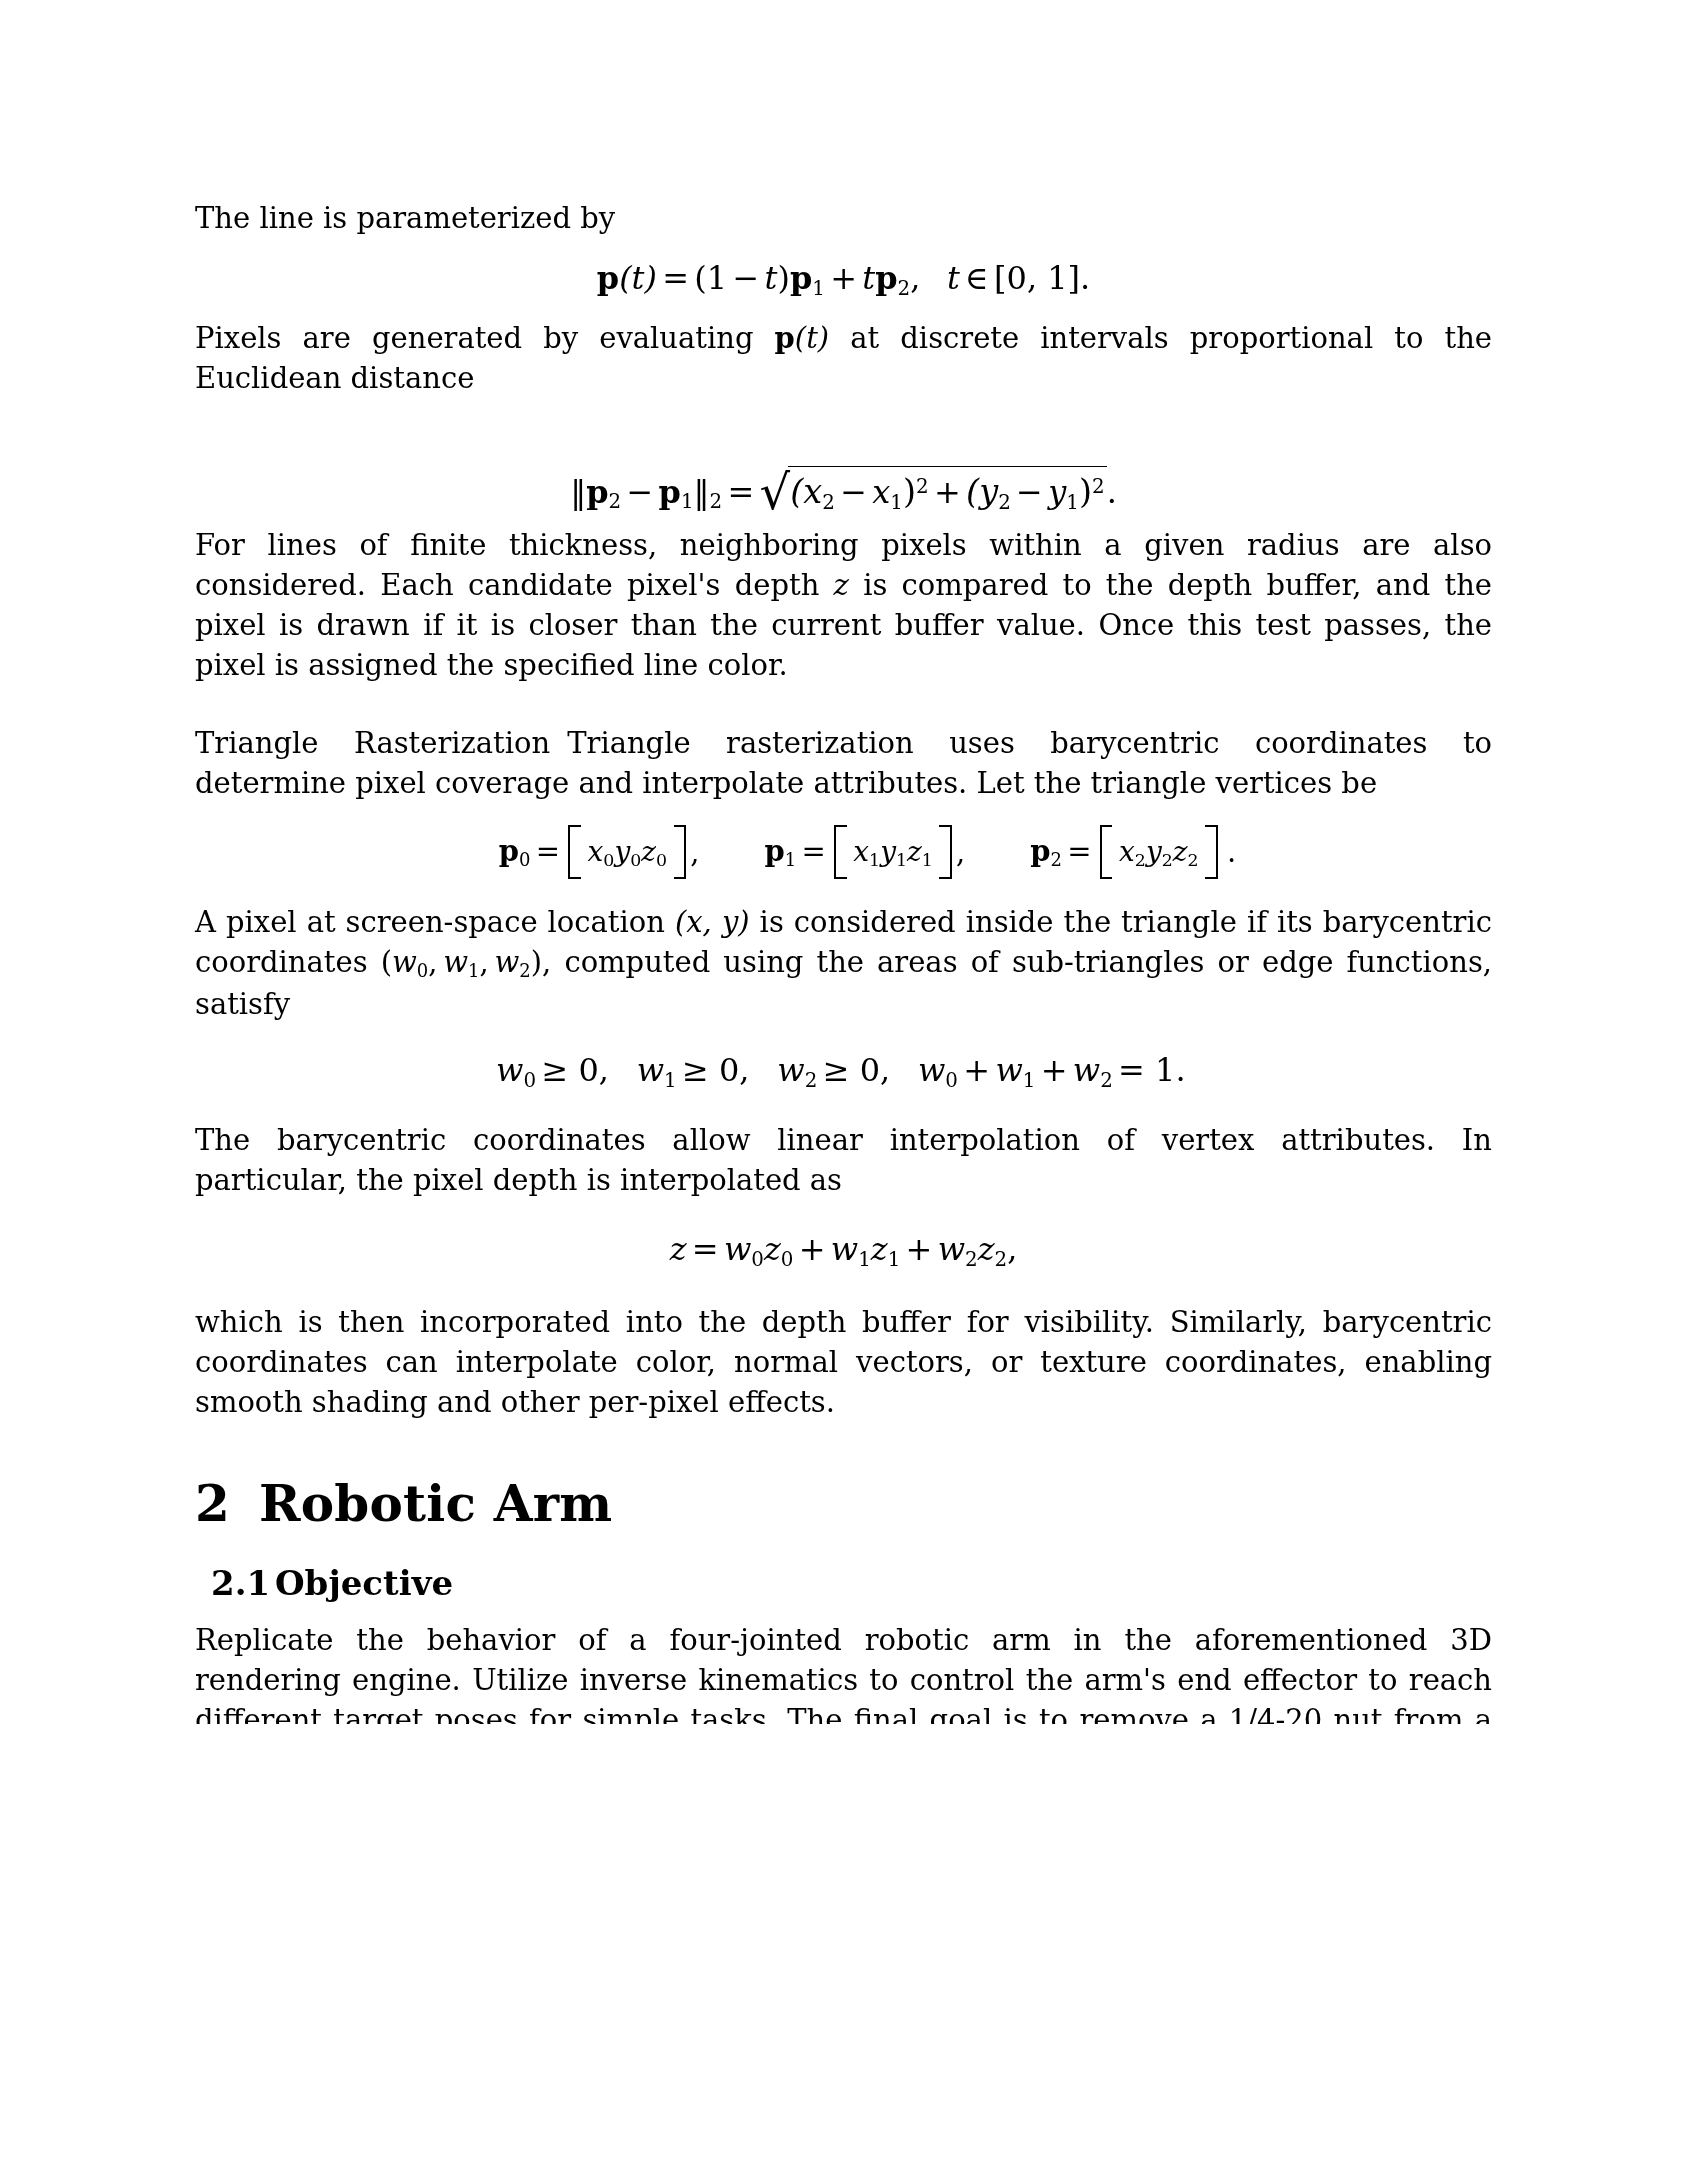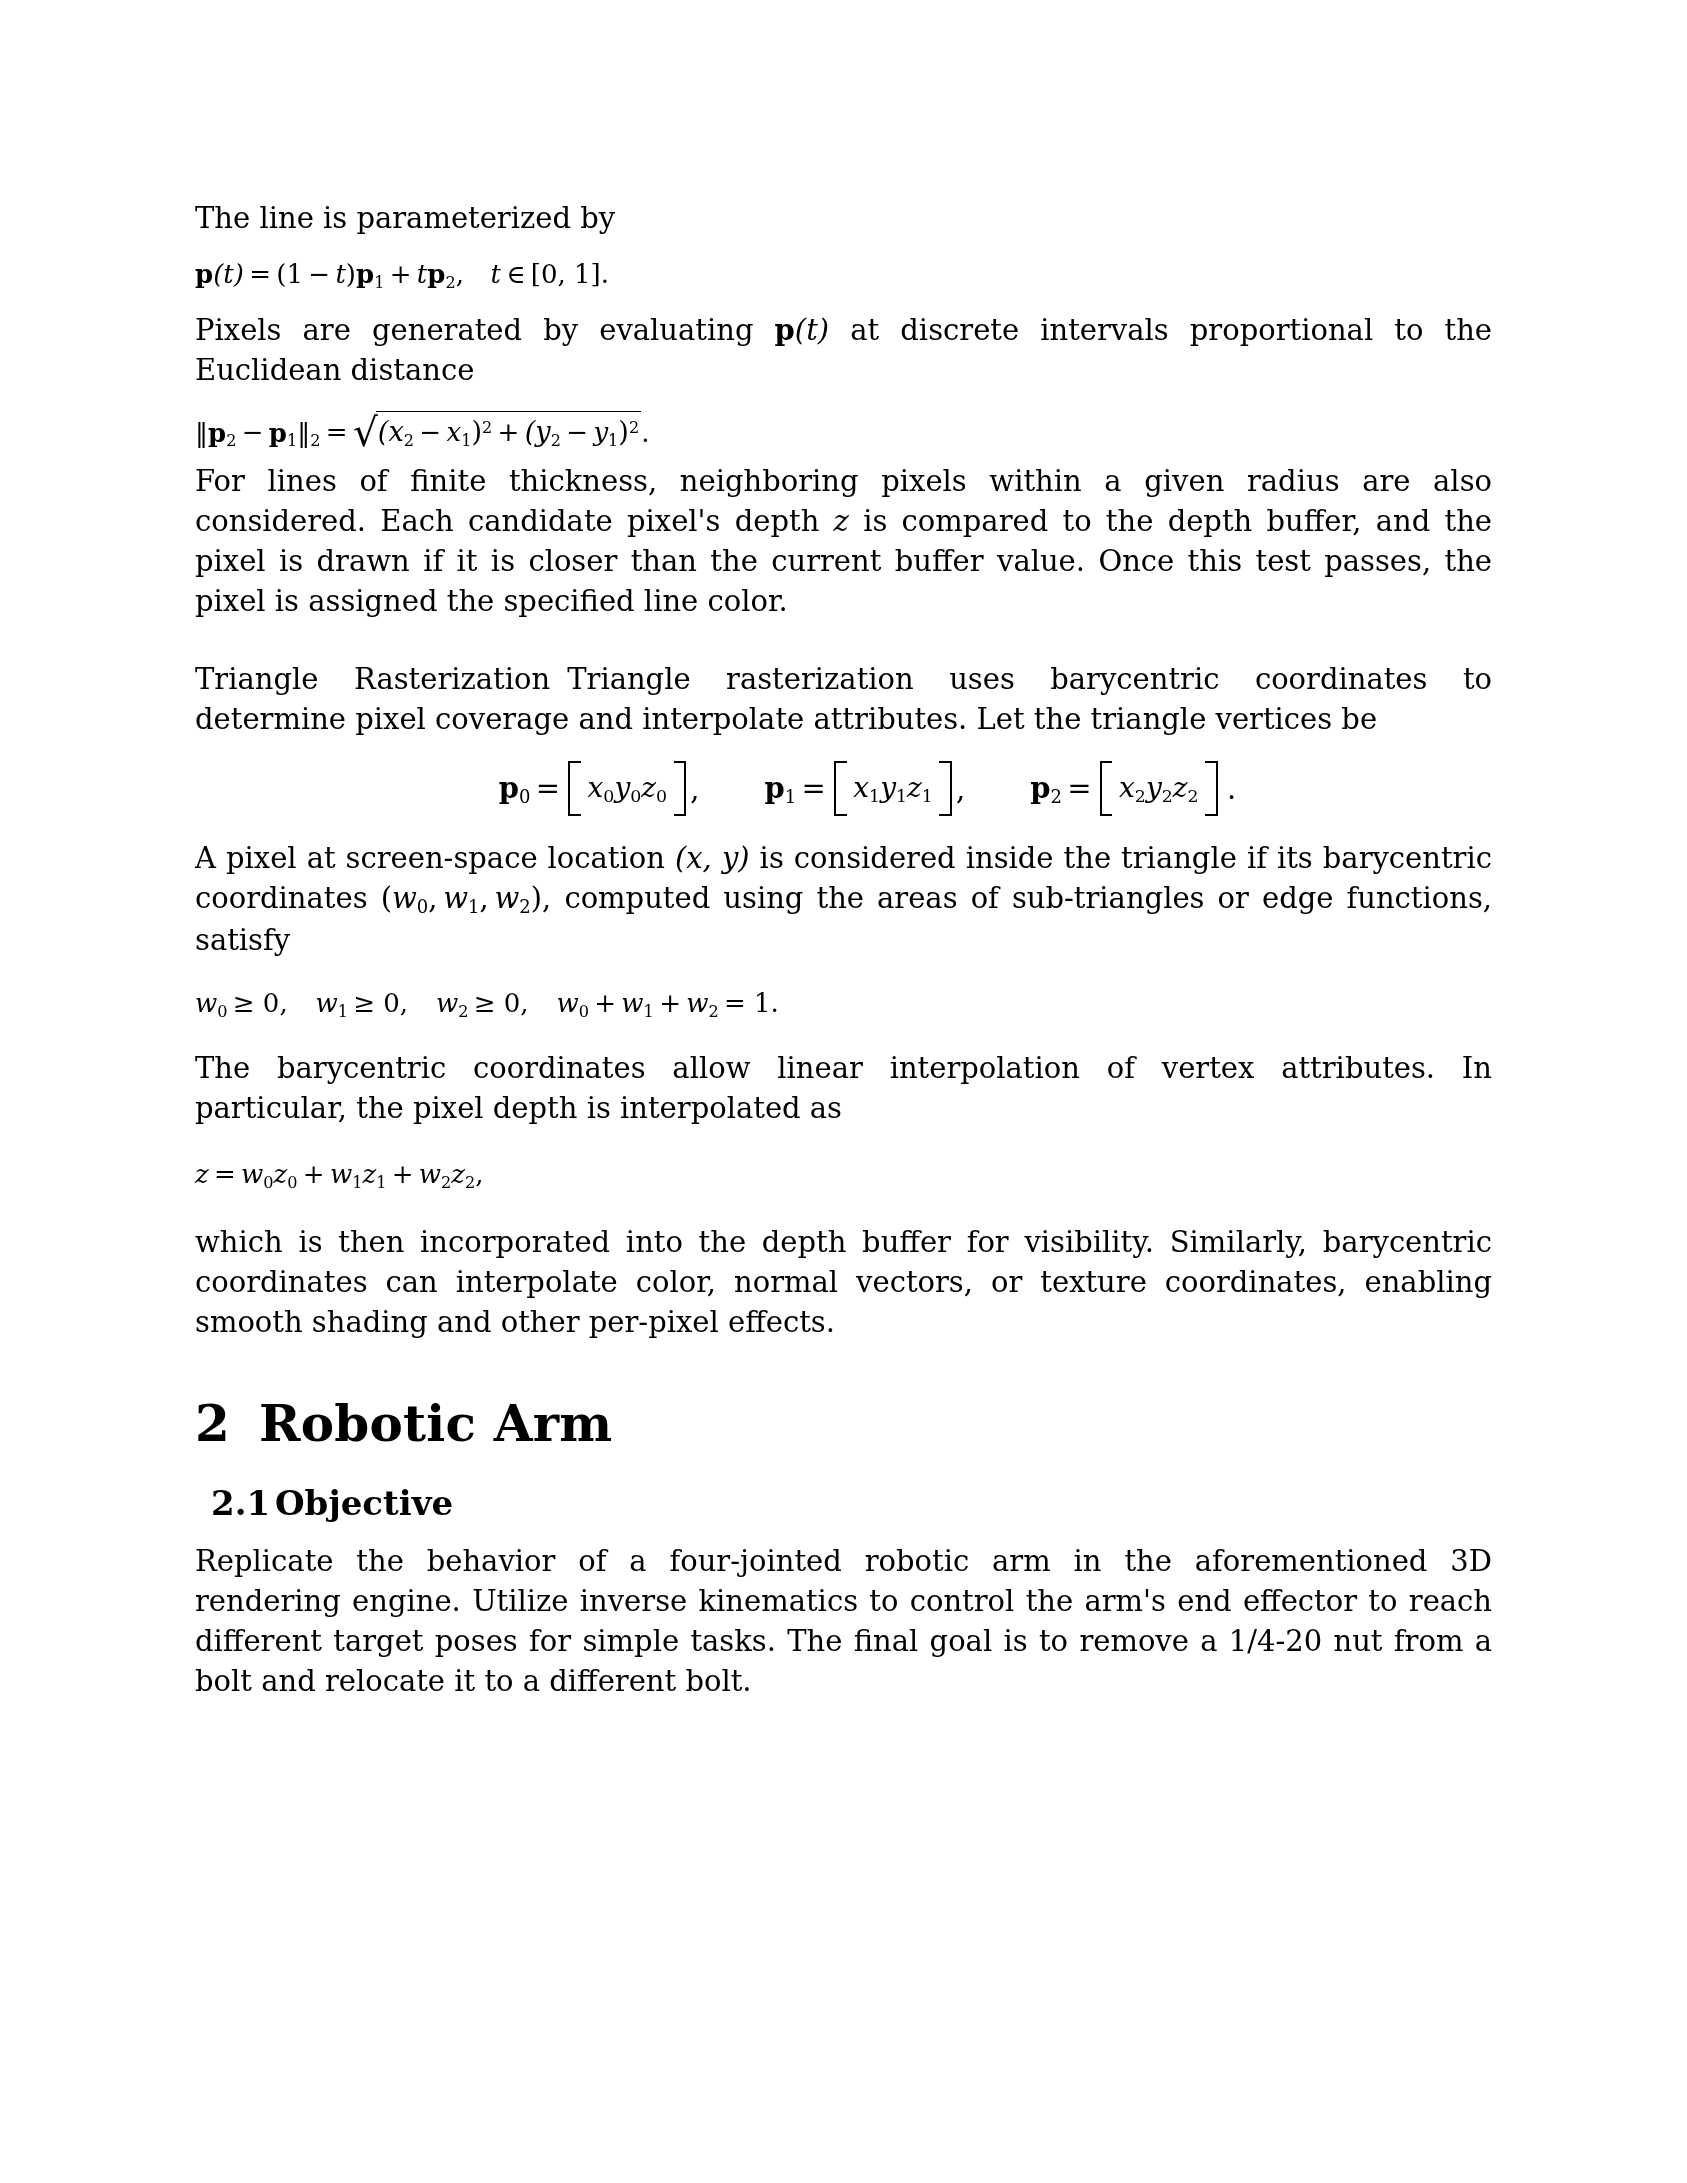--- a/index.html
+++ b/index.html
@@ -25,22 +25,22 @@
   }
   p.body-text {
     font-size: 29px;
     line-height: 1.38;
     text-align: justify;
     text-justify: inter-word;
     margin: 0 0 20px 0;
     hyphens: manual;
   }
   .eq {
-    text-align: left;
-    font-size: 26px;
+    text-align: center;
+    font-size: 32px;
     margin: 17px 0 17px 0;
     line-height: 1.3;
   }
   .eq-tight { margin: 12px 0 9.3px 0; }
   .mi { font-style: italic; font-family: "DejaVu Serif","Liberation Serif",serif; }
   .mb { font-weight: bold; font-style: normal; }
   .mn { font-style: normal; }
   .op { padding: 0 5.3px; }
   sub {
     font-size: 0.62em;
@@ -50,20 +50,21 @@
   sub.mn { font-style: normal; }
   sup {
     font-size: 0.62em;
     vertical-align: 0.52em;
     font-style: normal;
   }
   .sqrt {
     display: inline-block;
     position: relative;
     white-space: nowrap;
+    margin-top: 48px;
   }
   .sqrt > .radical {
     font-size: 1.5em;
     display: inline-block;
     vertical-align: -0.12em;
     line-height: 0.8;
   }
   .sqrt > .radicand {
     display: inline-block;
     border-top: 1.3px solid #000;

